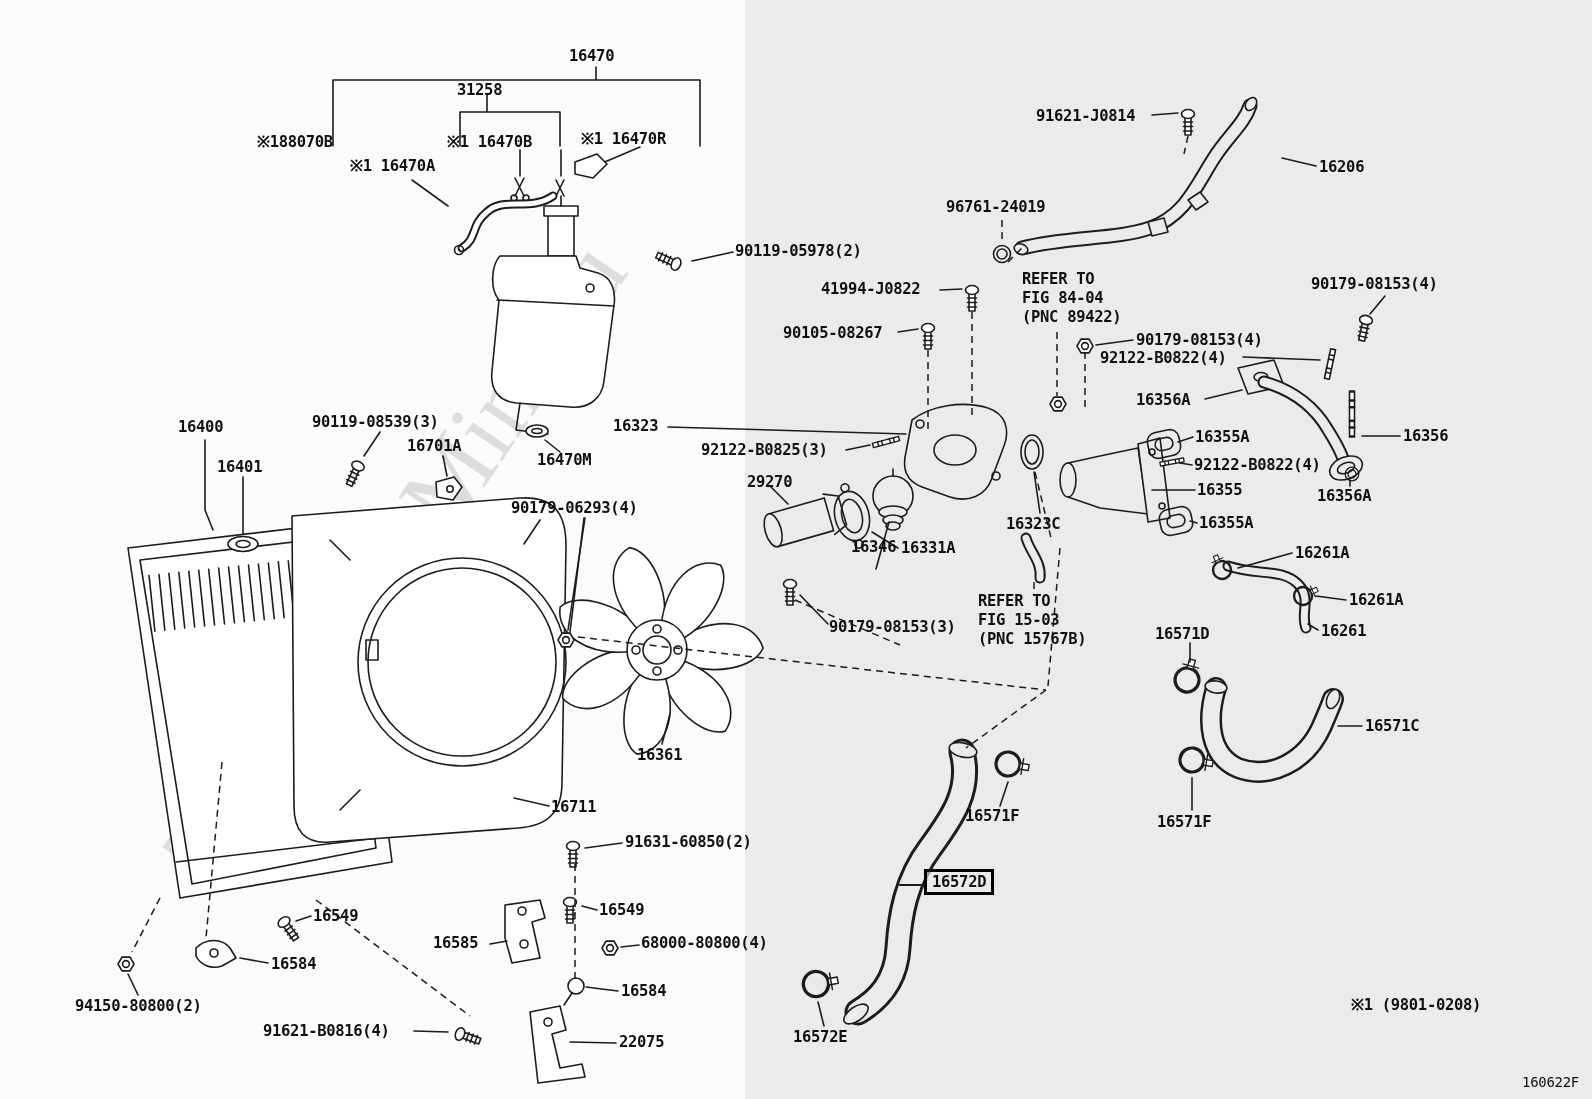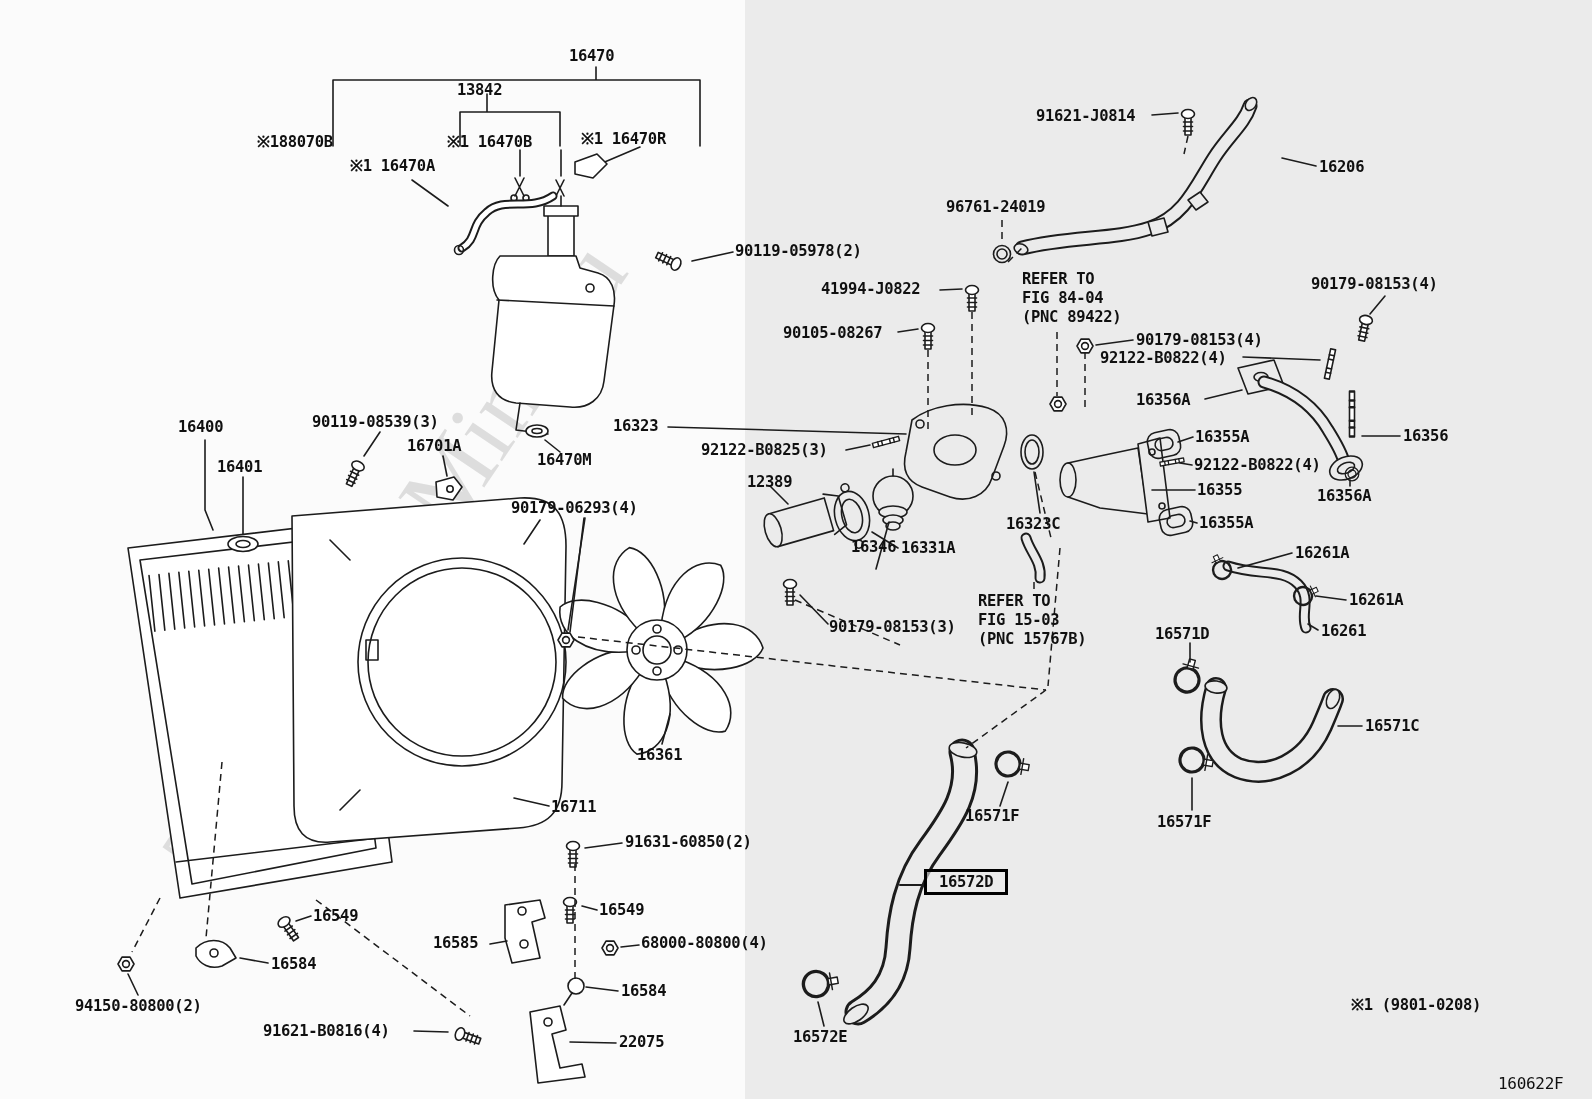--- a/index.html
+++ b/index.html
@@ -15,22 +15,22 @@
     transform:translate(-50%,-50%) rotate(-56deg);
     font-family:"Liberation Serif", serif;
     font-size:100px; color:#c6c6c6; opacity:.55; white-space:nowrap;
   }
   svg.art { position:absolute; left:0; top:0; }
   .lbl {
     position:absolute; font-weight:bold; font-size:15.5px;
     color:#101010; white-space:nowrap; letter-spacing:-0.3px;
   }
   .note { white-space:pre; line-height:19px; }
-  .selected { border:3px solid #000; padding:1px 12px; background:rgba(235,235,235,.6); }
-  .figcode { font-size:16px; font-weight:normal; }
+  .selected { border:3px solid #000; padding:1px 5px; background:rgba(235,235,235,.6); }
+  .figcode { font-size:14px; font-weight:normal;margin-left:24px; }
 </style>
 </head>
 <body>
 
 <div id="stage">
 
   <div class="gray-panel"></div>
   <div class="watermark">ToyotaCarMine.ru</div>
 
   <svg class="art" width="1592" height="1099" viewBox="0 0 1592 1099">
@@ -323,21 +323,21 @@
       <path d="M795,600 L900,645"></path>
       <path d="M1034,582 V592"></path>
       <path d="M222,762 L206,938"></path>
       <path d="M316,900 L470,1016"></path>
       <path d="M575,864 V984"></path>
       <path d="M160,898 L132,952"></path>
     </g>
   </svg>
 
   <div class="lbl" style="left:569px;top:47px">16470</div>
-  <div class="lbl" style="left:457px;top:81px">13842</div>
+  <div class="lbl" style="left:457px;top:81px">31258</div>
   <div class="lbl" style="left:257px;top:130px">※188070B</div>
   <div class="lbl" style="left:447px;top:130px">※1 16470B</div>
   <div class="lbl" style="left:581px;top:127px">※1 16470R</div>
   <div class="lbl" style="left:350px;top:154px">※1 16470A</div>
   <div class="lbl" style="left:1036px;top:107px">91621-J0814</div>
   <div class="lbl" style="left:1319px;top:158px">16206</div>
   <div class="lbl" style="left:946px;top:198px">96761-24019</div>
   <div class="lbl" style="left:735px;top:242px">90119-05978(2)</div>
   <div class="lbl" style="left:821px;top:280px">41994-J0822</div>
   <div class="lbl note" style="left:1022px;top:270px">REFER TO
@@ -350,21 +350,21 @@
   <div class="lbl" style="left:1136px;top:391px">16356A</div>
   <div class="lbl" style="left:178px;top:418px">16400</div>
   <div class="lbl" style="left:312px;top:413px">90119-08539(3)</div>
   <div class="lbl" style="left:407px;top:437px">16701A</div>
   <div class="lbl" style="left:613px;top:417px">16323</div>
   <div class="lbl" style="left:1195px;top:428px">16355A</div>
   <div class="lbl" style="left:1403px;top:427px">16356</div>
   <div class="lbl" style="left:217px;top:458px">16401</div>
   <div class="lbl" style="left:537px;top:451px">16470M</div>
   <div class="lbl" style="left:701px;top:441px">92122-B0825(3)</div>
-  <div class="lbl" style="left:747px;top:473px">12389</div>
+  <div class="lbl" style="left:747px;top:473px">29270</div>
   <div class="lbl" style="left:1194px;top:456px">92122-B0822(4)</div>
   <div class="lbl" style="left:1197px;top:481px">16355</div>
   <div class="lbl" style="left:1317px;top:487px">16356A</div>
   <div class="lbl" style="left:511px;top:499px">90179-06293(4)</div>
   <div class="lbl" style="left:1006px;top:515px">16323C</div>
   <div class="lbl" style="left:1199px;top:514px">16355A</div>
   <div class="lbl" style="left:901px;top:539px">16331A</div>
   <div class="lbl" style="left:1295px;top:544px">16261A</div>
   <div class="lbl" style="left:851px;top:538px">16346</div>
   <div class="lbl" style="left:1349px;top:591px">16261A</div>

